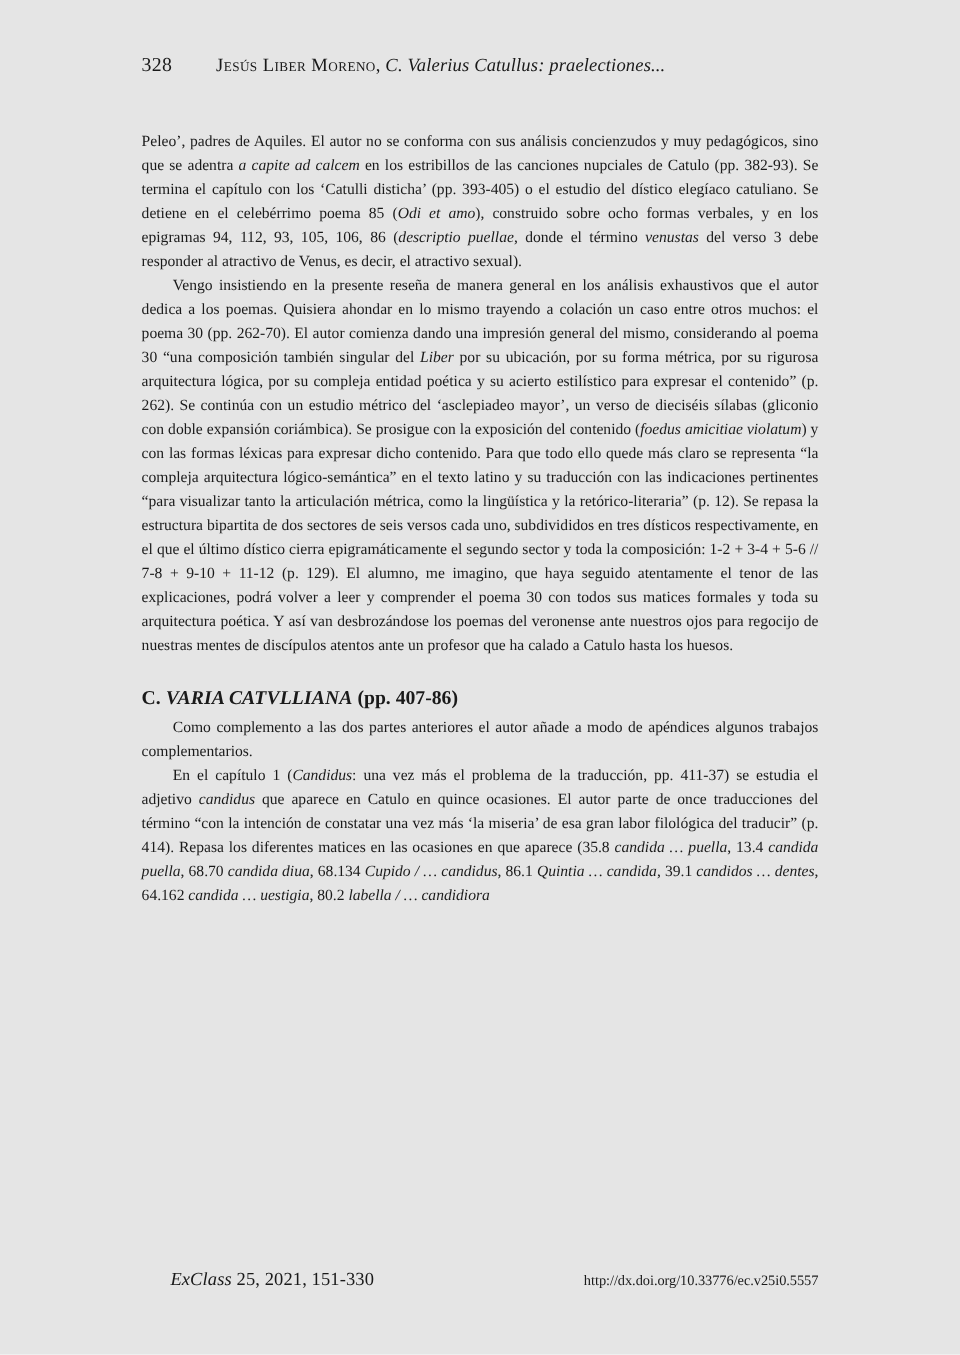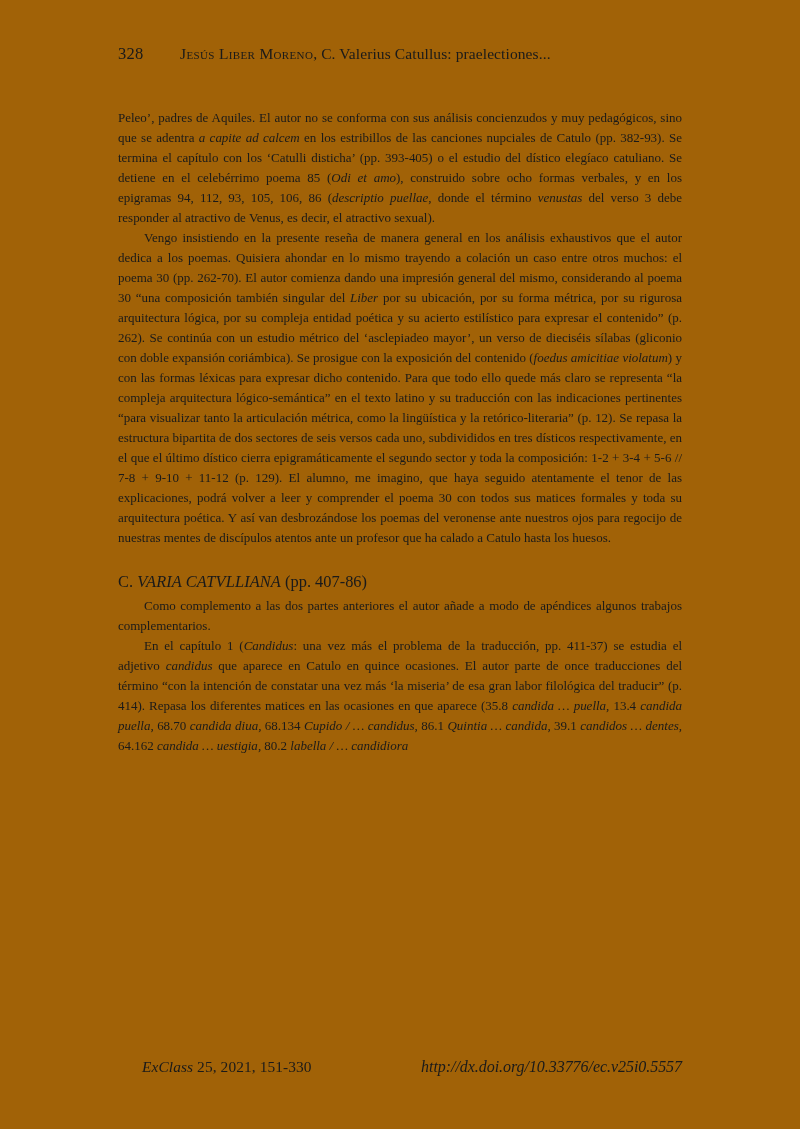--- a/index.html
+++ b/index.html
@@ -4,21 +4,21 @@
 <style>
   html, body {
     margin: 0;
     padding: 0;
     background: #ffffff;
   }
   .page {
     position: relative;
     width: 800px;
     height: 1129px;
-    background: #a16207;
+    background: #e5e5e5;
     font-family: "Liberation Serif", "DejaVu Serif", serif;
     color: #1a1a1a;
     overflow: hidden;
   }
 
   
   .running-head {
     position: absolute;
     left: 118px;
     top: 44px;
@@ -35,20 +35,21 @@
     letter-spacing: 0.2px;
   }
   .head-title {
     letter-spacing: 0.1px;
   }
   .smallcaps {
     font-variant: small-caps;
     letter-spacing: 0.35px;
   }
   .head-italic {
+    font-style: italic;
   }
 
   
   .body-col {
     position: absolute;
     left: 118px;
     top: 108px;
     width: 564px;
   }
   p.para {
@@ -64,21 +65,21 @@
     text-indent: 26px;
   }
   .it { font-style: italic; }
 
   
   .section-head {
     margin: 0;
     padding-top: 21px;
     font-size: 16.4px;
     line-height: 26.55px;
-    font-weight: normal;
+    font-weight: bold;
     text-align: left;
     white-space: nowrap;
   }
   .section-head .sec-letter { font-style: normal; }
   .section-head .sec-title {
     font-style: italic;
     letter-spacing: 0.1px;
   }
   .section-head .sec-pages { font-style: normal; }
 
@@ -89,23 +90,22 @@
     top: 1058px;
     width: 564px;
     display: flex;
     justify-content: space-between;
     align-items: baseline;
     font-size: 15.4px;
   }
   .footer-left { letter-spacing: 0.1px; }
   .footer-left .jrn { font-style: italic; margin-left: 24px; }
   .footer-right {
-    font-size: 16px;
+    font-size: 12px;
     letter-spacing: -0.05px;
-    font-style: italic;
   }
 </style>
 </head>
 <body>
 
 <div class="page">
 
   <div class="running-head">
     <span class="folio">328</span>
     <span class="head-title"><span class="smallcaps">Jesús Liber Moreno</span><span>, </span><span class="head-italic">C. Valerius Catullus: praelectiones...</span></span>

